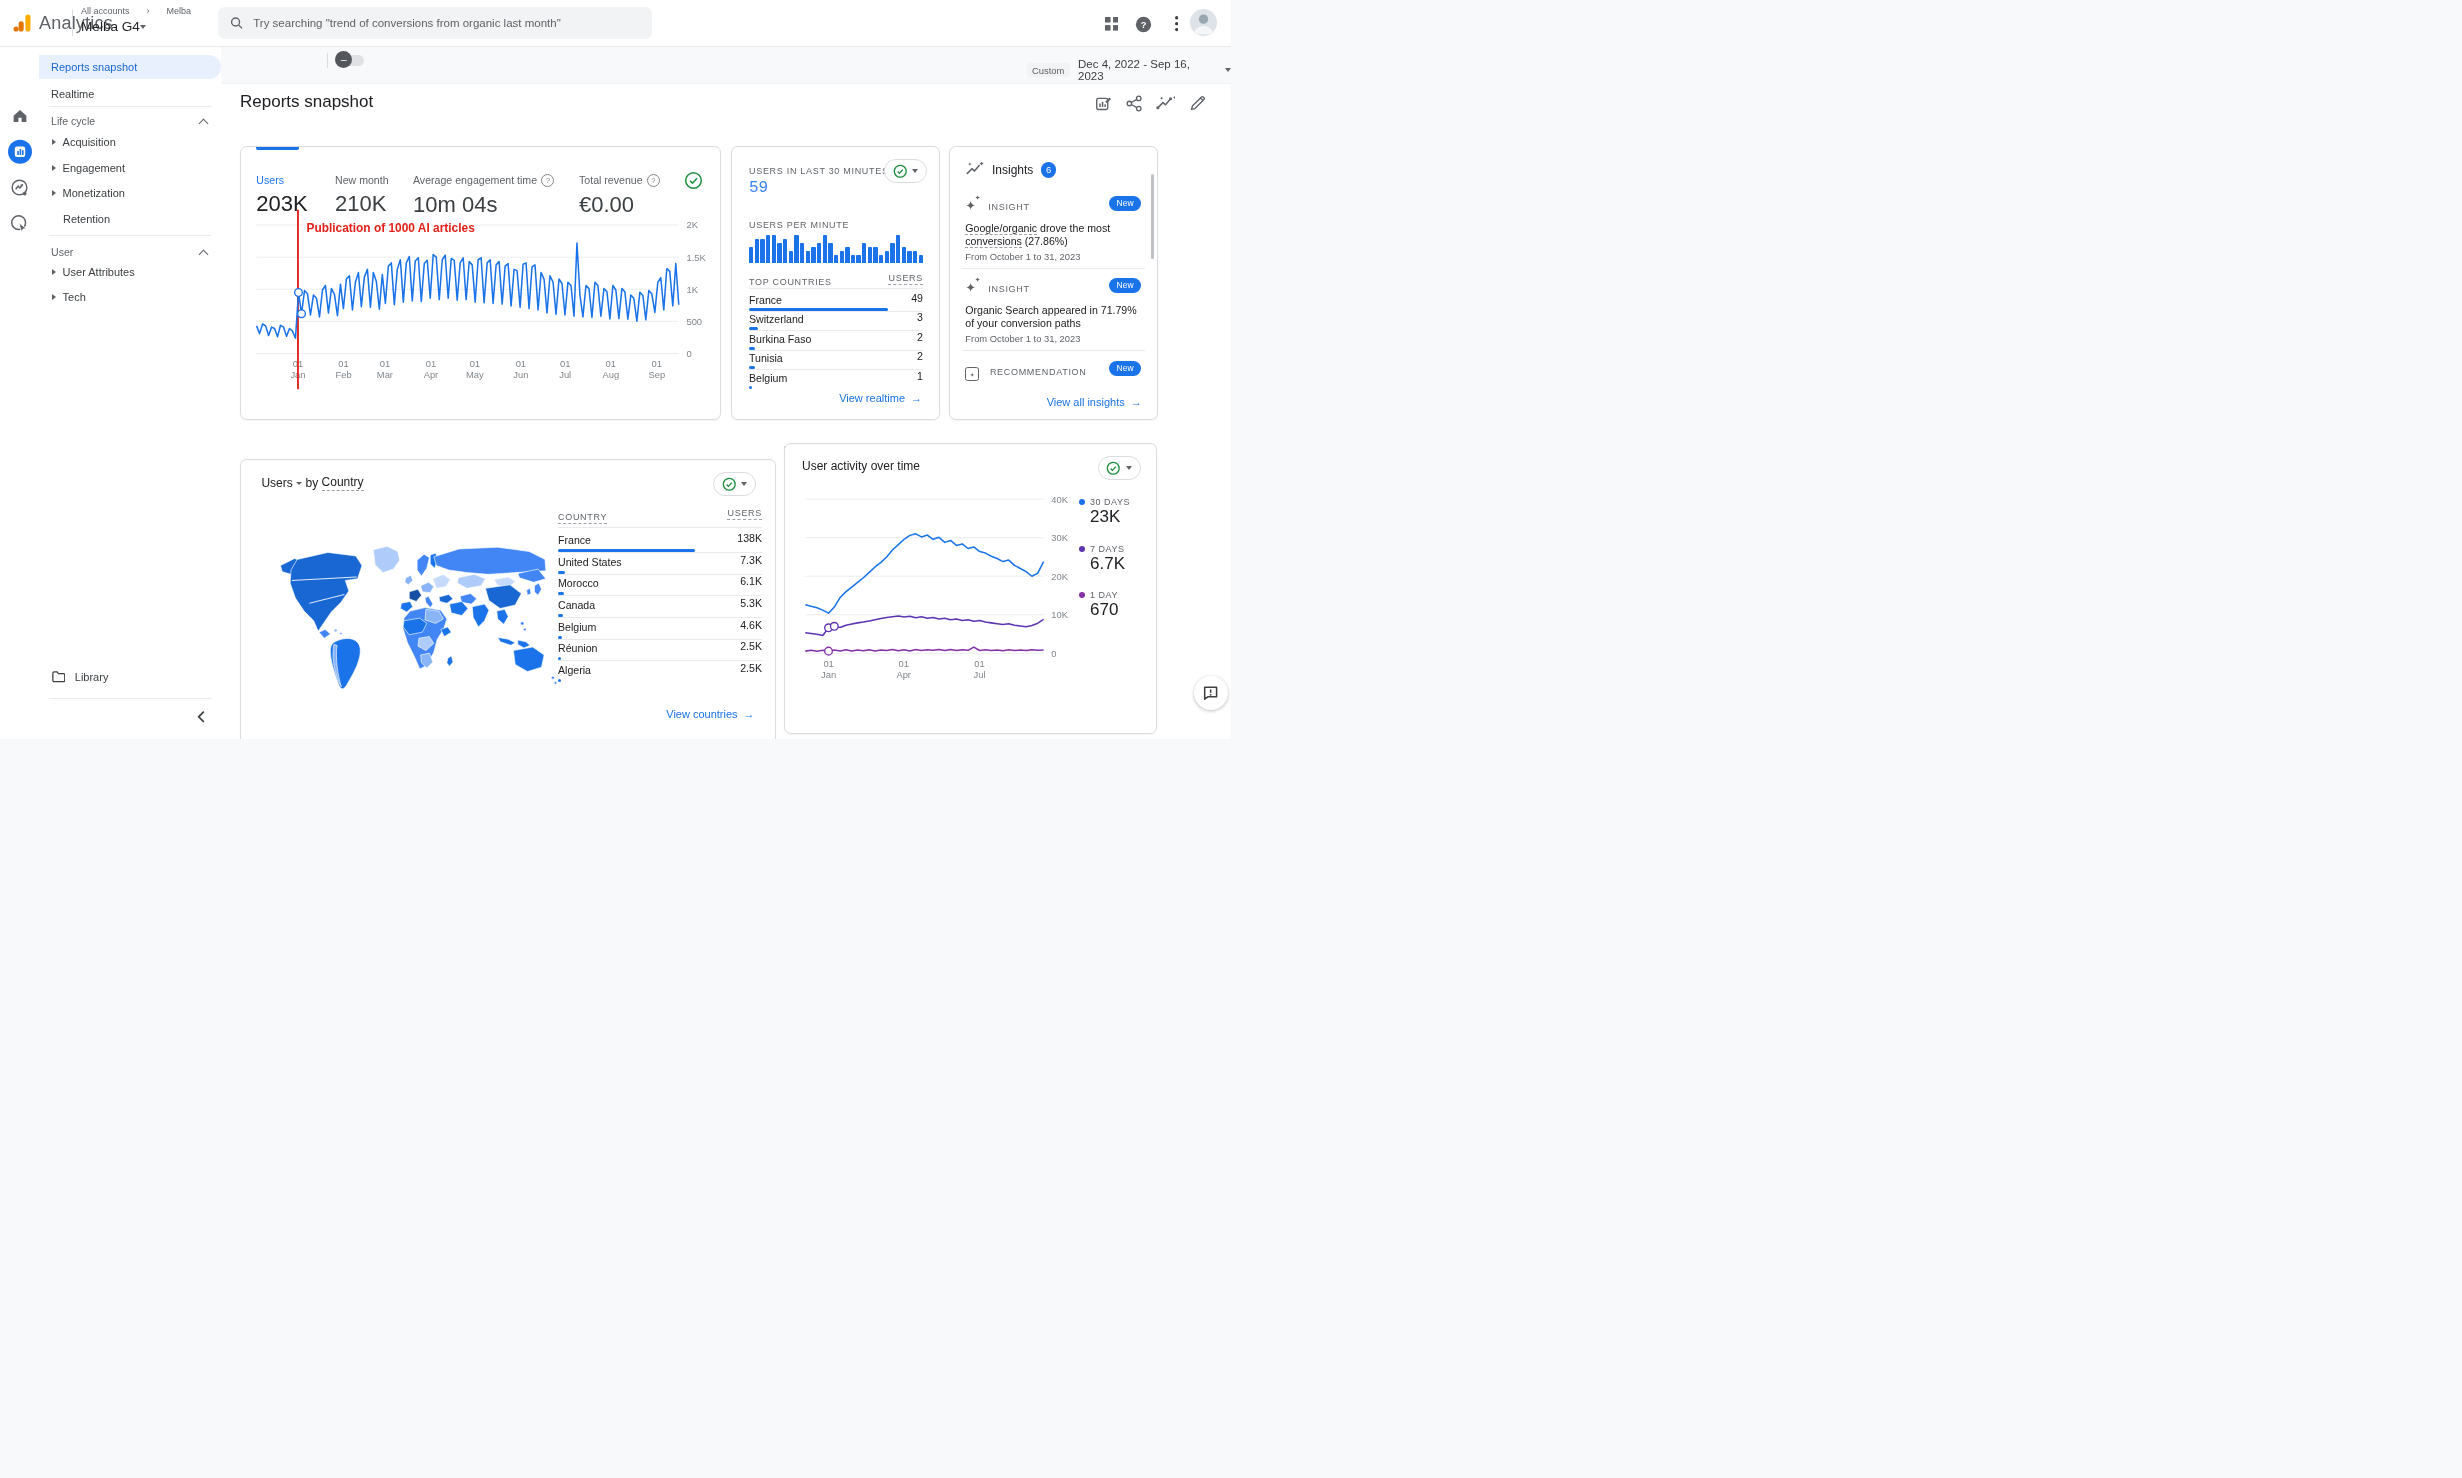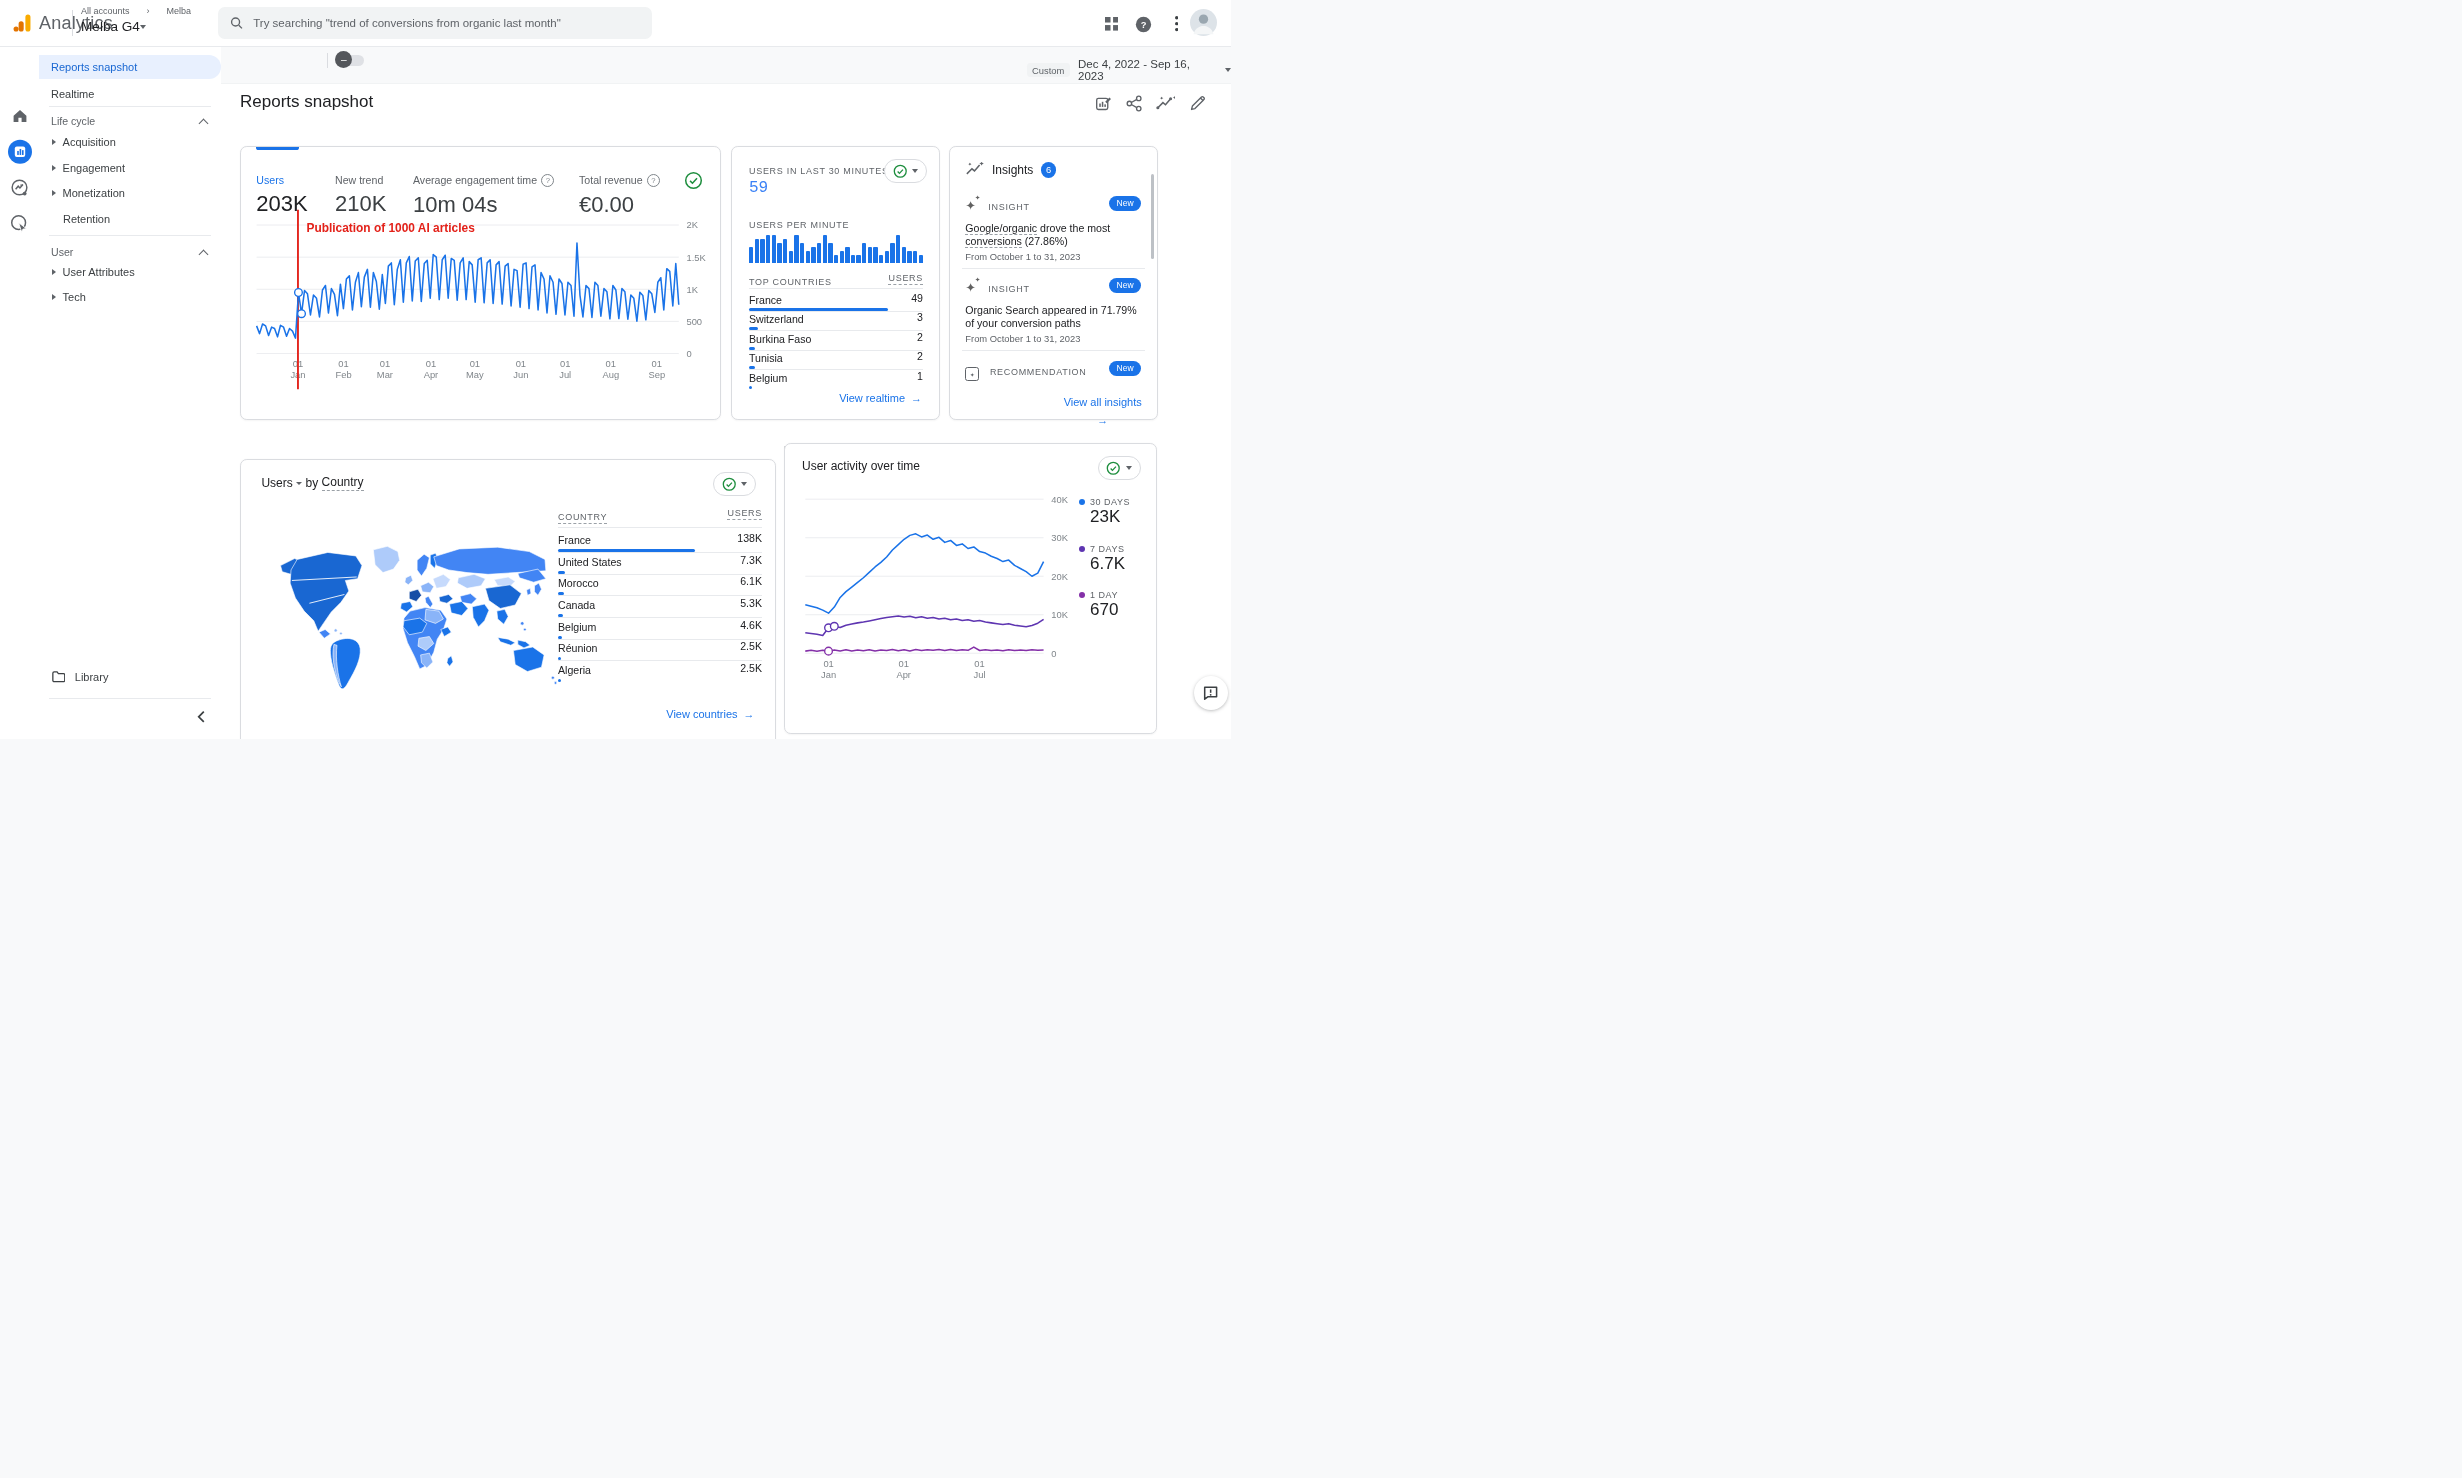--- a/index.html
+++ b/index.html
@@ -264,21 +264,21 @@
       </svg>
   </div>
 
   <div class="card" style="left:240px;top:146px;width:479px;height:272px;">
     <div class="abs" style="left:15.3px;top:0;width:43px;height:3px;background:#1a73e8;border-radius:0 0 2.6px 2.6px;"></div>
     <div class="abs" style="left:15.3px;top:27px;">
       <div style="font-size:10.6px;color:#1a73e8;font-weight:500;">Users</div>
       <div style="font-size:22px;color:#202124;margin-top:5.1px;">203K</div>
     </div>
     <div class="abs" style="left:94px;top:27px;">
-      <div style="font-size:10.6px;color:#5f6368;">New trend</div>
+      <div style="font-size:10.6px;color:#5f6368;">New month</div>
       <div style="font-size:22px;color:#3c4043;margin-top:5.1px;">210K</div>
     </div>
     <div class="abs" style="left:172px;top:27px;">
       <div style="font-size:10.6px;color:#5f6368;"><span>Average engagement time</span><span class="qmark">?</span></div>
       <div style="font-size:22px;color:#3c4043;margin-top:5.1px;">10m 04s</div>
     </div>
     <div class="abs" style="left:338px;top:27px;">
       <div style="font-size:10.6px;color:#5f6368;"><span>Total revenue</span><span class="qmark">?</span></div>
       <div style="font-size:22px;color:#3c4043;margin-top:5.1px;">€0.00</div>
     </div>
@@ -440,21 +440,21 @@
       <div style="margin-top:8.5px;font-size:10.6px;line-height:13px;color:#202124;">Organic Search appeared in 71.79% of your conversion paths</div>
       <div style="margin-top:3.4px;font-size:9.4px;color:#5f6368;">From October 1 to 31, 2023</div>
     </div>
     <div class="abs" style="left:12px;top:203px;width:183px;height:0.9px;background:#e8eaed;"></div>
 
     <div class="abs" style="left:15.3px;top:216px;width:176px;">
       <span style="display:inline-flex;width:12px;height:12px;border:1.3px solid #5f6368;border-radius:2.6px;align-items:center;justify-content:center;font-size:6px;color:#5f6368;vertical-align:-1.7px;">✦</span>
       <span class="microlabel" style="margin-left:6.8px;">RECOMMENDATION</span>
       <span class="newpill" style="position:absolute;right:0;top:-1.7px;">New</span>
     </div>
-    <div class="abs glink" style="right:15.3px;top:249px;flex-direction:column;">
+    <div class="abs glink" style="right:15.3px;top:249px;">
       <span>View all insights</span>
       <span>→</span>
     </div>
   </div>
 
   <div class="card" style="left:240px;top:459px;width:534px;height:289px;">
     <div class="abs" style="left:20.4px;top:15.3px;font-size:12px;color:#202124;display:flex;align-items:center;gap:3.4px;">
       <span>Users</span>
       <span class="caret" style="border-top-width:3.4px;"></span>
       <span>by</span>

